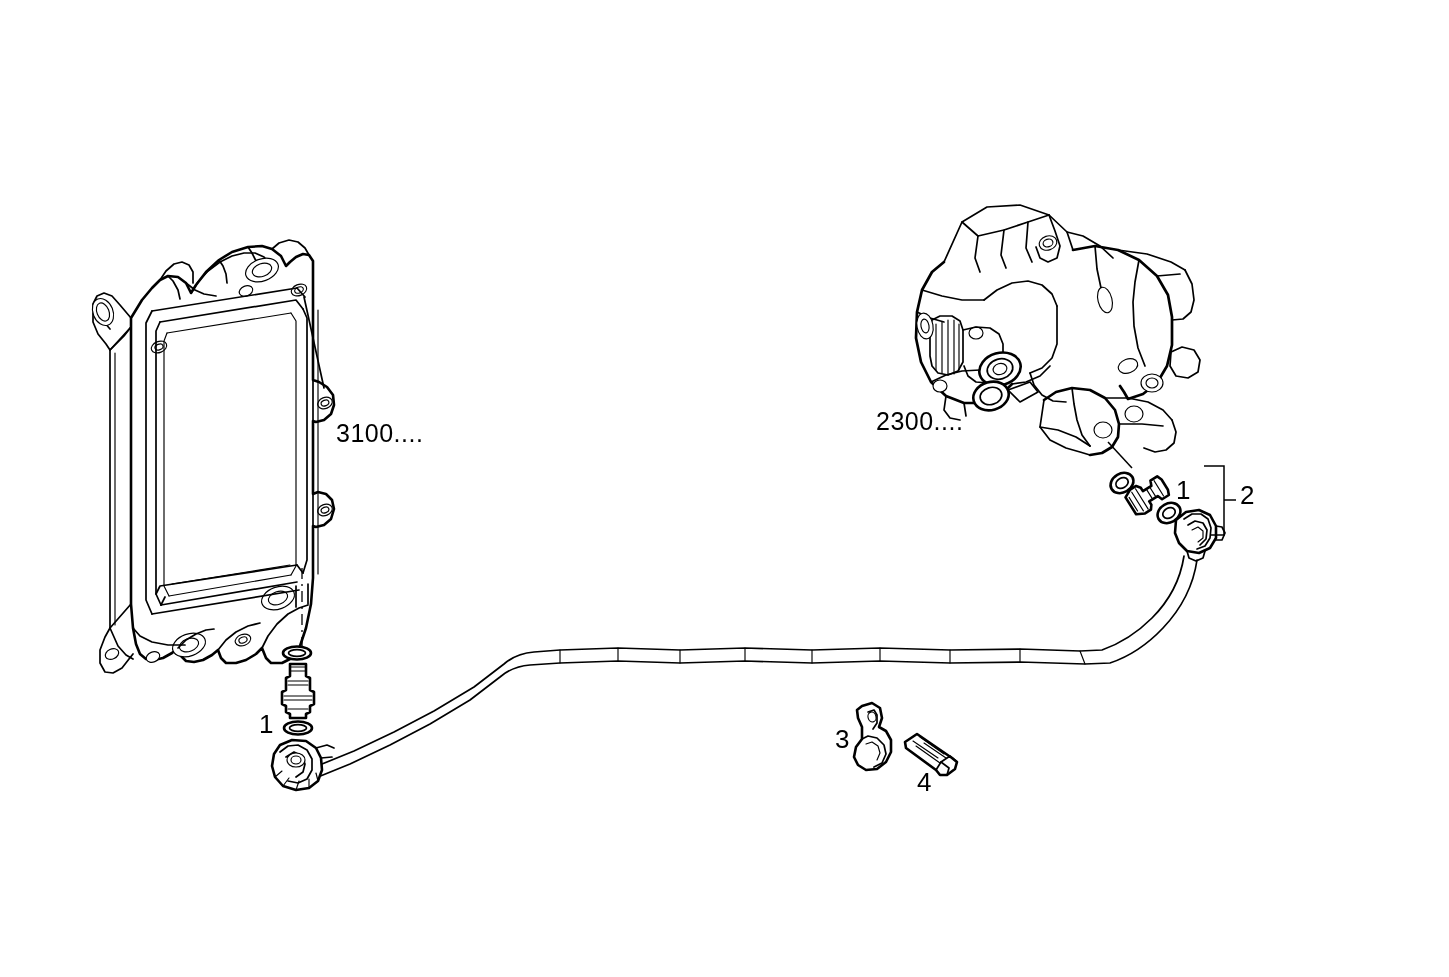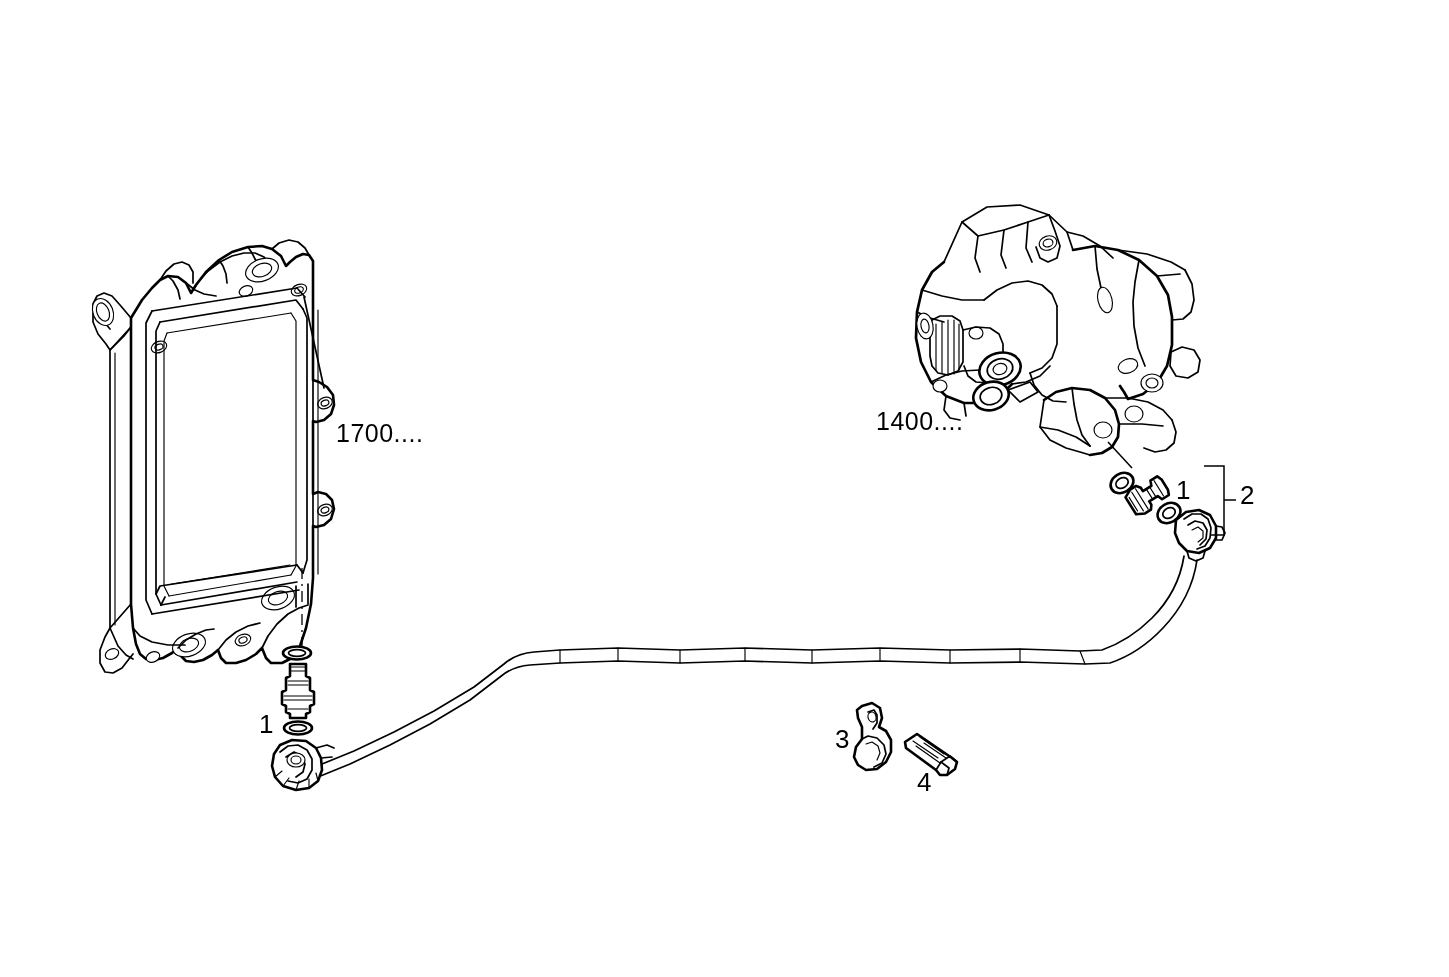--- a/index.html
+++ b/index.html
@@ -345,23 +345,23 @@
       <path class="sf" d="M913,741 L938,758"></path>
       <path class="sf" d="M916,746 L940,763"></path>
       <path class="sf" d="M920,737 L944,754"></path>
       <path class="sf" d="M924,743 L946,758"></path>
       <path class="s" d="M936,770 L941,762 L950,756 L957,762"></path>
       <path class="s" d="M941,762 L949,768 L947,775"></path>
     </g>
 
   </svg>
 
-  <span class="lbl lbl-assy" id="label-1700">1700....</span>
-
-  <span class="lbl lbl-assy" id="label-1400">1400....</span>
+  <span class="lbl lbl-assy" id="label-1700">3100....</span>
+
+  <span class="lbl lbl-assy" id="label-1400">2300....</span>
 
   <span class="lbl lbl-item" id="item-1-left">1</span>
 
   <span class="lbl lbl-item" id="item-1-right">1</span>
 
   <span class="lbl lbl-item" id="item-2">2</span>
 
   <span class="lbl lbl-item" id="item-3">3</span>
 
   <span class="lbl lbl-item" id="item-4">4</span>

